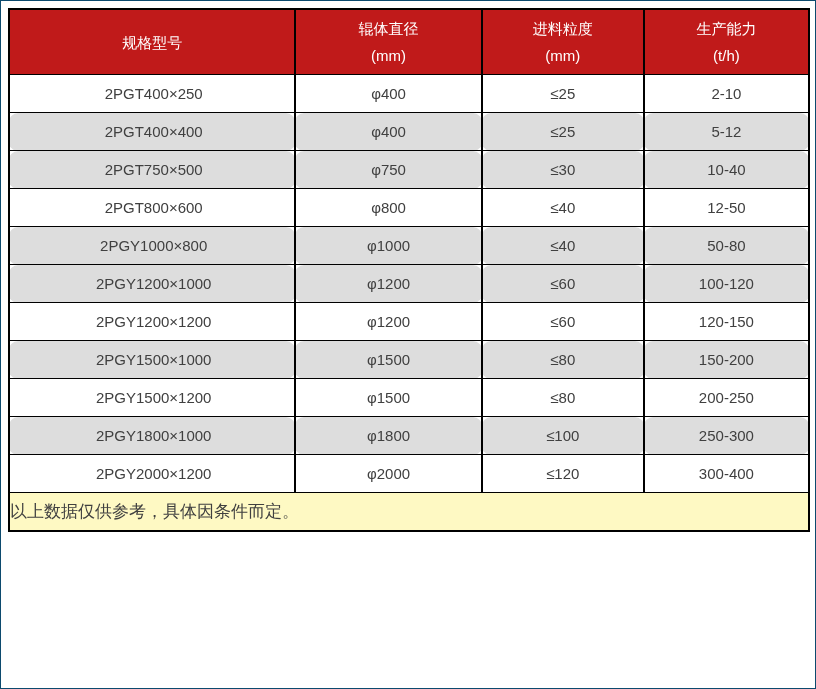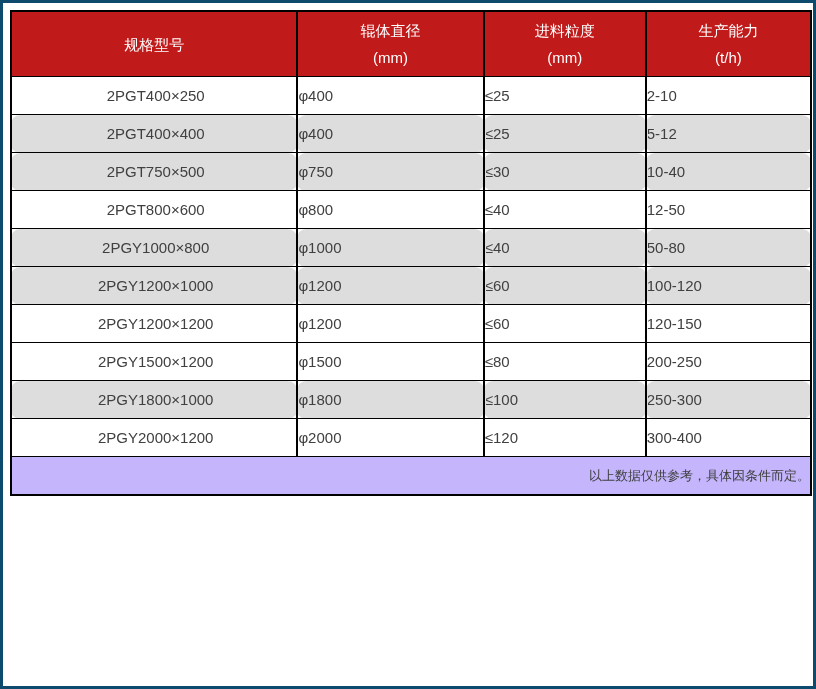--- a/index.html
+++ b/index.html
@@ -9,21 +9,21 @@
   body {
     width: 816px;
     height: 689px;
     background: #ffffff;
     font-family: "Liberation Sans", "DejaVu Sans", sans-serif;
   }
   .page {
     width: 816px;
     height: 689px;
     box-sizing: border-box;
-    border: 3px solid #0c4a6e;
+    border: 1px solid #0c4a6e;
     background: #ffffff;
   }
   table.spec-table {
     width: 802px;
     margin: 7px;
     border-collapse: collapse;
     table-layout: fixed;
     border: 2px solid var(--border-color, #000000);
   }
   th, td {
@@ -42,38 +42,39 @@
     text-align: center;
     vertical-align: middle;
   }
   .h-line {
     line-height: 27px;
   }
   tbody td {
     height: 37px;
     font-size: 15px;
     color: var(--text-color, #404040);
+    text-align: center;
     vertical-align: middle;
     background: var(--row-bg, #ffffff);
   }
   tbody tr.alt td {
     background: var(--row-alt-bg, #dddddd);
     border-radius: 9px;
   }
   tbody td.model {
     text-align: center;
     padding-left: 3px;
   }
   tfoot td {
     height: 37px;
-    font-size: 13px;
+    font-size: 17px;
     color: var(--text-color, #404040);
-    text-align: right;
+    text-align: left;
     vertical-align: middle;
-    background: #c4b5fd;
+    background: #fef9c3;
   }
 </style>
 </head>
 <body>
 
 <div class="page">
   <table class="spec-table">
     <colgroup>
       <col style="width:35.8%">
       <col style="width:23.3%">
@@ -135,20 +136,26 @@
           <td>φ1200</td>
           <td>≤60</td>
           <td>100-120</td>
         </tr>
         <tr>
           <td class="model">2PGY1200×1200</td>
           <td>φ1200</td>
           <td>≤60</td>
           <td>120-150</td>
         </tr>
+        <tr class="alt">
+          <td class="model">2PGY1500×1000</td>
+          <td>φ1500</td>
+          <td>≤80</td>
+          <td>150-200</td>
+        </tr>
         <tr>
           <td class="model">2PGY1500×1200</td>
           <td>φ1500</td>
           <td>≤80</td>
           <td>200-250</td>
         </tr>
         <tr class="alt">
           <td class="model">2PGY1800×1000</td>
           <td>φ1800</td>
           <td>≤100</td>

